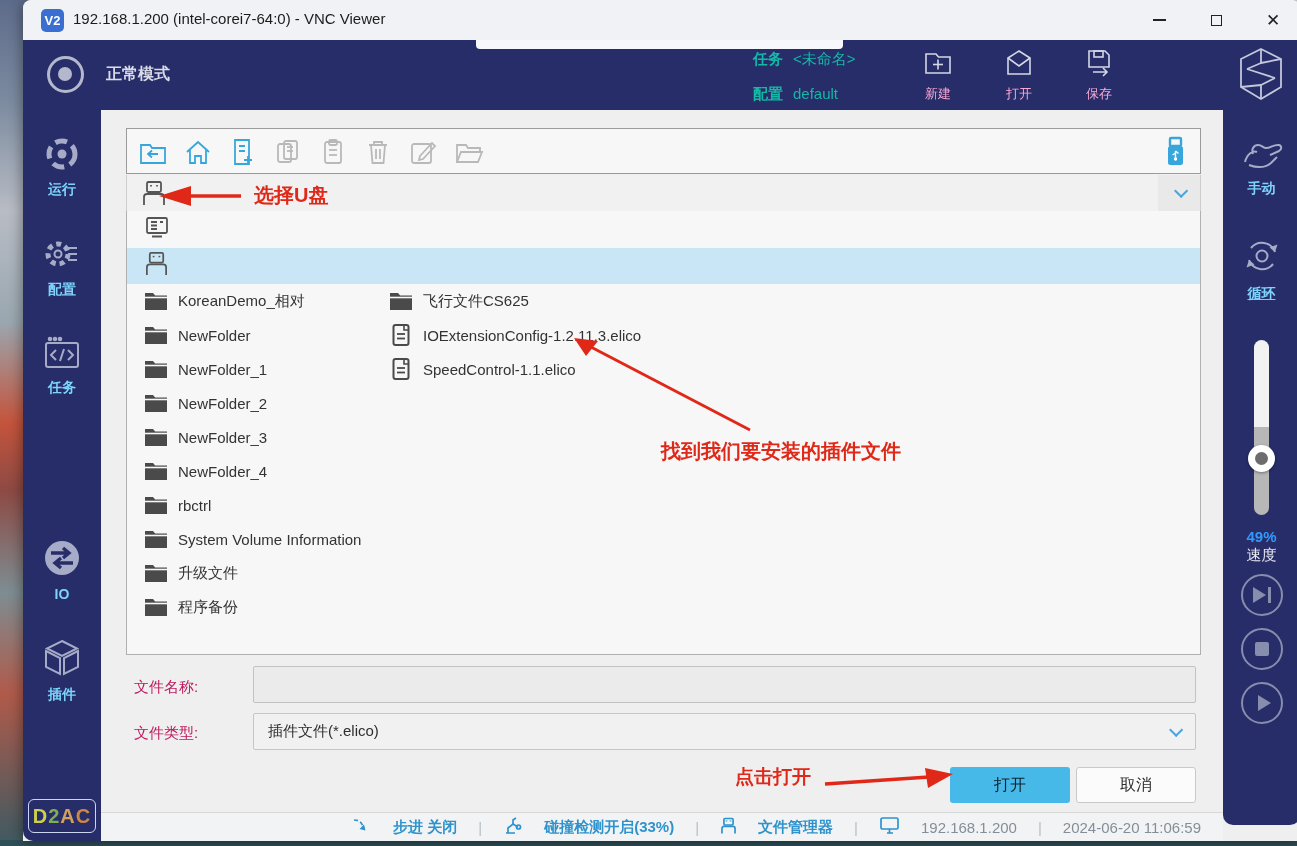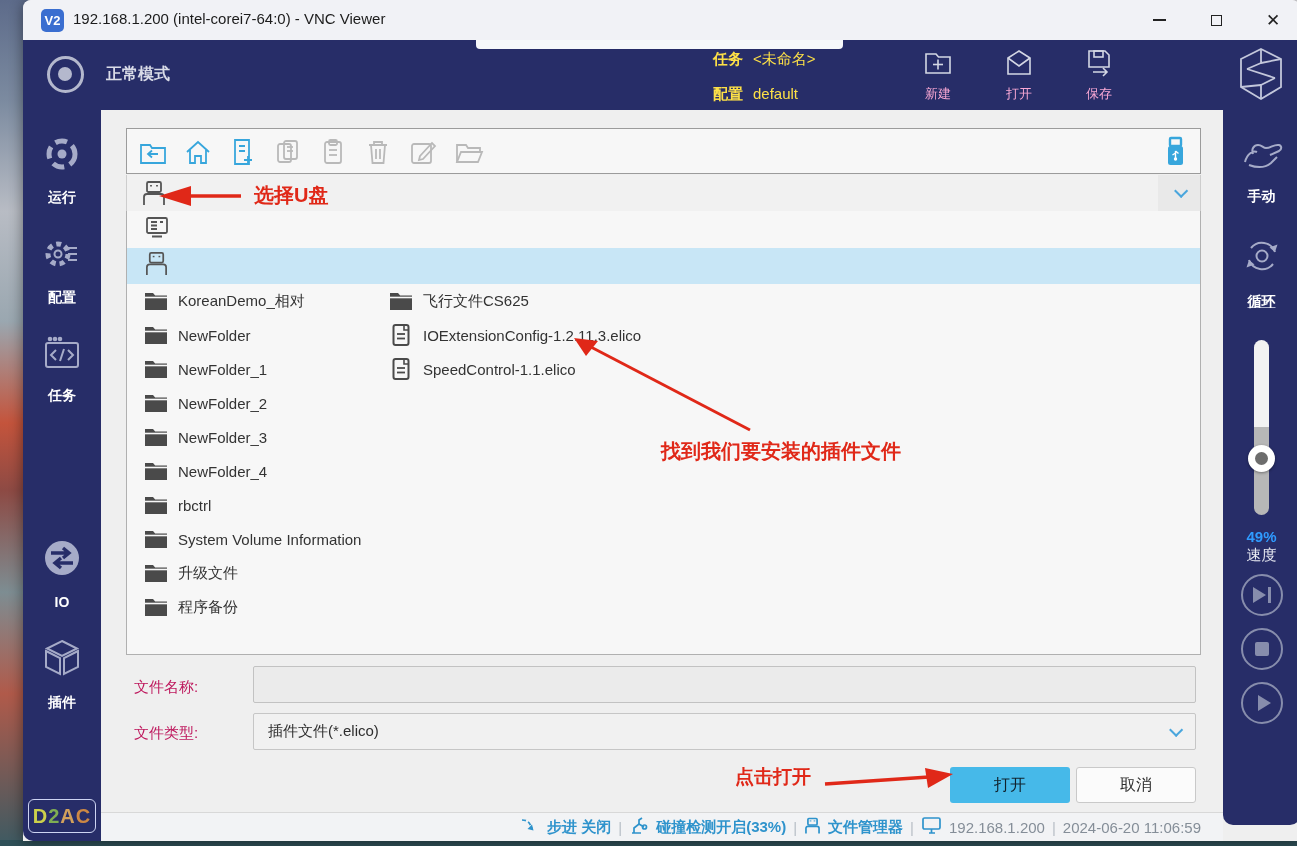--- a/index.html
+++ b/index.html
@@ -21,36 +21,36 @@
   #btn-min { left:1113px; } #btn-max { left:1170px; } #btn-close { left:1227px; }
   #btn-max .sq { width:11px; height:11px; border:1.4px solid #222; }
   #btn-min .bar { width:13px; height:1.6px; background:#222; }
 
   
   #header { position:absolute; left:0; top:40px; width:100%; height:70px; background:#272d68; }
   #vnc-notch { position:absolute; left:453px; top:0px; width:367px; height:9px; background:#f6f8fb; border-radius:0 0 4px 4px; }
   #mode-icon { position:absolute; left:24px; top:16px; width:37px; height:37px; border:3.5px solid #b4b8cd; border-radius:50%; }
   #mode-icon::after { content:""; position:absolute; left:8px; top:8px; width:14px; height:14px; background:#b4b8cd; border-radius:50%; }
   #mode-label { position:absolute; left:83px; top:24px; font-size:16px; font-weight:bold; color:#d9dbe7; }
-  .hdr-kv { position:absolute; font-size:15px; color:#fde047; }
+  .hdr-kv { position:absolute; font-size:15px; color:#14b8a6;margin-left:40px; }
   .hdr-kv b { font-weight:bold; margin-right:10px; }
   #task-kv { left:690px; top:10px; } #config-kv { left:690px; top:45px; }
   .hdr-action { position:absolute; top:8px; width:74px; text-align:center; color:#dcdfec; }
   .hdr-action svg { stroke:#d4d7e4; fill:none; stroke-width:1.6; }
   .hdr-action .lab { font-size:13px; margin-top:3px; color:#f9a8d4; }
   #act-new { left:878px; } #act-open { left:959px; } #act-save { left:1039px; }
   #brand-cube { position:absolute; left:1212px; top:5px; width:52px; height:58px; }
   #brand-cube svg { stroke:#c3c7db; fill:none; stroke-width:1.8; }
 
   
   #left-sidebar { position:absolute; left:0; top:110px; width:78px; height:731px; background:#272d68; border-radius:0 0 0 10px; }
   #right-sidebar { position:absolute; left:1200px; top:110px; width:77px; height:715px; background:#272d68; border-radius:0 0 10px 10px; }
   .side-item { position:absolute; left:0; width:100%; text-align:center; color:#aeb2cc; }
   .side-item svg { stroke:#a6abc8; fill:none; stroke-width:2; }
-  .side-item .lab { display:block; font-size:14px; font-weight:bold; margin-top:12px; color:#ffffff; }
+  .side-item .lab { display:block; font-size:14px; font-weight:bold; margin-top:4px; color:#7dd3fc; }
   #d2ac-badge { position:absolute; left:5px; bottom:8px; width:68px; height:34px; border:1.5px solid #cdd4f2; border-radius:6px;
     display:flex; align-items:center; justify-content:center; font-size:20px; font-weight:bold; letter-spacing:1px; }
   #d2ac-badge .l1{color:#ccd04b;} #d2ac-badge .l2{color:#7fae53;} #d2ac-badge .l3{color:#d2a05c;} #d2ac-badge .l4{color:#cd8844;}
 
   
   #speed-slider { position:absolute; left:31px; top:230px; width:15px; height:175px; border-radius:8px;
     background:linear-gradient(180deg,#f2f2f2 0%,#f2f2f2 50%,#b7b7b7 50%,#b7b7b7 100%); }
   #speed-knob { position:absolute; left:-6px; top:105px; width:27px; height:27px; background:#fff; border-radius:50%; box-shadow:0 1px 3px rgba(0,0,0,.4); }
   #speed-knob::after { content:""; position:absolute; left:7px; top:7px; width:13px; height:13px; border-radius:50%; background:#6d6d6d; }
   #speed-pct { position:absolute; left:0; top:418px; width:100%; text-align:center; font-size:15px; font-weight:bold; color:#2f9bff; }
@@ -92,21 +92,21 @@
   #fname-label { top:568px; } #ftype-label { top:614px; }
   #fname-input { position:absolute; left:152px; top:556px; width:943px; height:37px; background:#ebebeb; border:1px solid #c2c2c2; border-radius:2px; font-size:15px; padding:0 10px; color:#333; }
   #ftype-select { position:absolute; left:152px; top:603px; width:943px; height:37px; background:#f1f1f1; border:1px solid #c6c6c6; border-radius:2px; font-size:15px; color:#2e2e2e; display:flex; align-items:center; padding:0 14px; }
   #ftype-select .chev { position:absolute; right:16px; }
 
   #btn-fm-open { position:absolute; left:849px; top:657px; width:120px; height:36px; background:#46b9e9; border:none; border-radius:3px; font-size:16px; color:#10212b; font-family:inherit; }
   #btn-fm-cancel { position:absolute; left:975px; top:657px; width:120px; height:36px; background:#fbfbfb; border:1px solid #c9c9c9; border-radius:3px; font-size:16px; color:#2e2e2e; font-family:inherit; }
 
   
   #statusbar { position:absolute; left:0; top:702px; width:1122px; height:29px; background:#f2f3f5; border-top:1px solid #d8d8d8; }
-  #status-items { position:absolute; right:22px; top:0; height:100%; display:flex; align-items:center; gap:7px; font-size:15px; }
+  #status-items { position:absolute; right:22px; top:0; height:100%; display:flex; align-items:center; gap:21px; font-size:15px; }
   .st-blue { color:#2e93cc; font-weight:bold; }
   .st-gray { color:#858e98; }
   .st-sep { color:#b9c0c7; font-weight:normal; }
   #status-items svg { stroke:#2e93cc; fill:none; stroke-width:1.7; }
 
   
   #anno-svg { position:absolute; left:0; top:0; width:1277px; height:841px; pointer-events:none; }
   .anno-text { position:absolute; color:#e02818; font-weight:bold; pointer-events:none; }
   #anno-usb { left:231px; top:182px; font-size:20px; }
   #anno-plugin { left:638px; top:438px; font-size:20px; }

